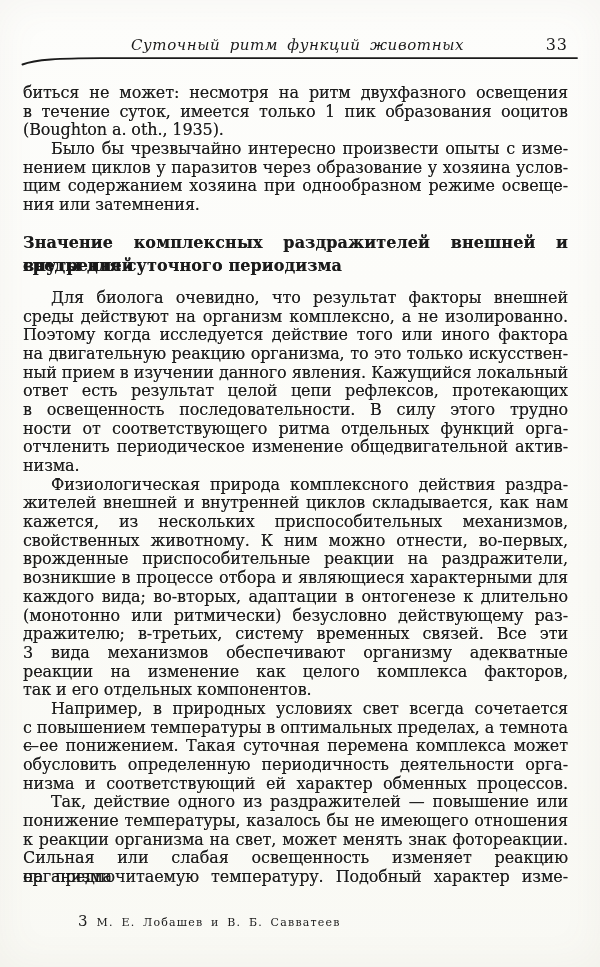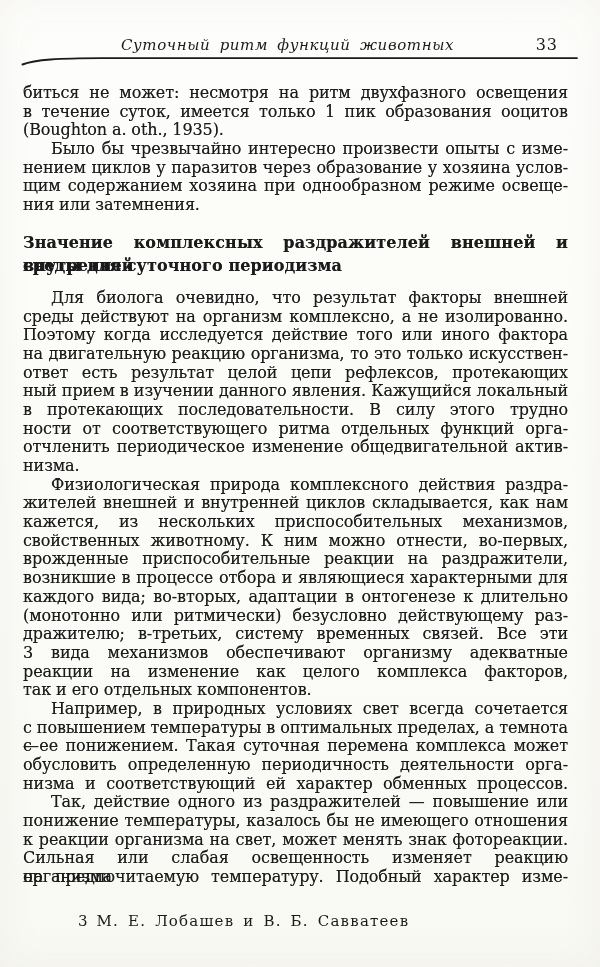--- a/index.html
+++ b/index.html
@@ -11,21 +11,21 @@
     margin: 0 auto;
     background: linear-gradient(180deg, #fdfdfb 0%, #fbfbf7 60%, #f9f9f4 100%);
     box-shadow: inset 0 0 40px rgba(120,110,90,0.06);
     font-family: "DejaVu Serif", "Liberation Serif", serif;
     color: #1b1b1b;
     overflow: hidden;
   }
   
   .running-header {
     position: absolute;
-    top: 36px; left: 15px; width: 545px; height: 20px;
+    top: 36px; left: 25px; width: 545px; height: 20px;
   }
   .running-title {
     display: block;
     text-align: center;
     font-style: italic;
     font-size: 15px;
     letter-spacing: 0.6px;
     word-spacing: 4px;
   }
   .page-number {
@@ -67,21 +67,21 @@
   .h-line.spread { text-align: justify; text-align-last: justify; }
   .h-line.center { text-align: left; }
   
   .footer {
     position: absolute;
     left: 78px; top: 911px;
     white-space: nowrap;
   }
   .sig-num { font-size: 15px; }
   .footer-authors {
-    font-size: 15px;
+    font-size: 11px;
     letter-spacing: 1.2px;
     word-spacing: 3px;
     margin-left: 9px;
   }
 </style>
 </head>
 <body>
 
 <div class="page">
 
@@ -114,23 +114,23 @@
       <span class="h-line spread">Значение комплексных раздражителей внешней и внутренней</span>
       <span class="h-line center">среды для суточного периодизма</span>
     </div>
 
     <div id="paras-bottom">
         <div class="para">
           <div class="line indent">Для биолога очевидно, что результат факторы внешней</div>
           <div class="line">среды действуют на организм комплексно, а не изолированно.</div>
           <div class="line">Поэтому когда исследуется действие того или иного фактора</div>
           <div class="line">на двигательную реакцию организма, то это только искусствен-</div>
+          <div class="line">ный прием в изучении данного явления. Кажущийся локальный</div>
           <div class="line">ответ есть результат целой цепи рефлексов, протекающих</div>
-          <div class="line">ный прием в изучении данного явления. Кажущийся локальный</div>
-          <div class="line">в протекающих последовательности. В силу этого трудно</div>
+          <div class="line">в освещенность последовательности. В силу этого трудно</div>
           <div class="line">ности от соответствующего ритма отдельных функций орга-</div>
           <div class="line">отчленить периодическое изменение общедвигательной актив-</div>
           <div class="line last">низма.</div>
         </div>
         <div class="para">
           <div class="line indent">Физиологическая природа комплексного действия раздра-</div>
           <div class="line">жителей внешней и внутренней циклов складывается, как нам</div>
           <div class="line">кажется, из нескольких приспособительных механизмов,</div>
           <div class="line">свойственных животному. К ним можно отнести, во-первых,</div>
           <div class="line">врожденные приспособительные реакции на раздражители,</div>

